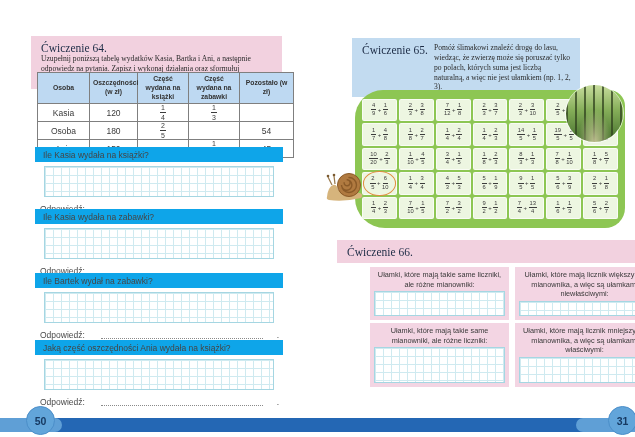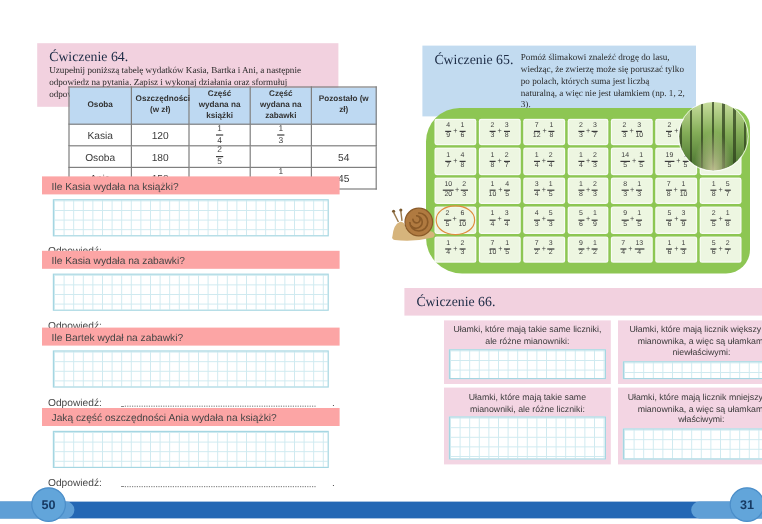--- a/index.html
+++ b/index.html
@@ -8,33 +8,33 @@
     background:#ffffff;font-family:"Liberation Sans",sans-serif;
     -webkit-font-smoothing:antialiased;
   }
   
   .ex-box{position:absolute;display:flex;box-sizing:border-box;padding:5px 8px 5px 10px;}
   .ex-box.pink{background:#f2d1df;flex-direction:column;}
   .ex-box.blue{background:#c2dbf0;}
   .ex-title{font-family:"Liberation Serif",serif;font-size:11.5px;color:#1c2b45;width:72px;flex:none;padding-top:1px;}
   .ex-text{font-family:"Liberation Serif",serif;font-size:7.6px;line-height:1.3;color:#2a2a2a;flex:1;}
   
-  #savings-table{position:absolute;left:37px;top:72px;width:256px;border-collapse:collapse;table-layout:fixed;margin-left:20px;}
+  #savings-table{position:absolute;left:37px;top:72px;width:256px;border-collapse:collapse;table-layout:fixed;}
   #savings-table th{background:#bed9f2;border:1px solid #7f7f7f;font-size:6.8px;font-weight:bold;color:#333;
     padding:2px 3px;line-height:1.3;text-align:center;}
   #savings-table td{border:1px solid #7f7f7f;height:15px;text-align:center;font-size:8.5px;color:#3a3a3a;
     padding:0;background:#fff;vertical-align:middle;}
   
   .frac{display:inline-flex;flex-direction:column;align-items:center;line-height:1;vertical-align:middle;}
   .frac .fn{border-bottom:1px solid #3c3c3c;padding:0 1.5px 1px;}
   .frac .fd{padding-top:1px;}
   td .frac{font-size:7px;}
   
   .q-block{position:absolute;left:35px;width:248px;}
-  .q-banner{background:#fca5a5;color:#454545;font-size:8.5px;padding:2.5px 0 2.5px 8px;}
+  .q-banner{background:#0ea5e9;color:#454545;font-size:8.5px;padding:2.5px 0 2.5px 8px;}
   .gridpaper{background-color:#fff;border:1px solid #a5d6e2;
     background-image:linear-gradient(#cfeaf0 1px,transparent 1px),linear-gradient(90deg,#cfeaf0 1px,transparent 1px);
     background-size:8px 8px;}
   .q-grid{margin:4px 9px 0 9px;height:29px;}
   .q-answer{margin:7px 4px 0 5px;display:flex;align-items:center;font-size:8.5px;color:#4a4a4a;gap:12px;}
   .q-answer .dots{flex:1;border-bottom:1px dotted #8a8a8a;margin:0 2px 1px 4px;height:8px;}
   
   #maze{position:absolute;left:355px;top:90px;width:270px;height:138px;background:#8dc653;
     border-radius:28px 16px 20px 30px;}
   #maze-grid{position:absolute;left:7px;top:9px;right:7px;bottom:9px;display:grid;

